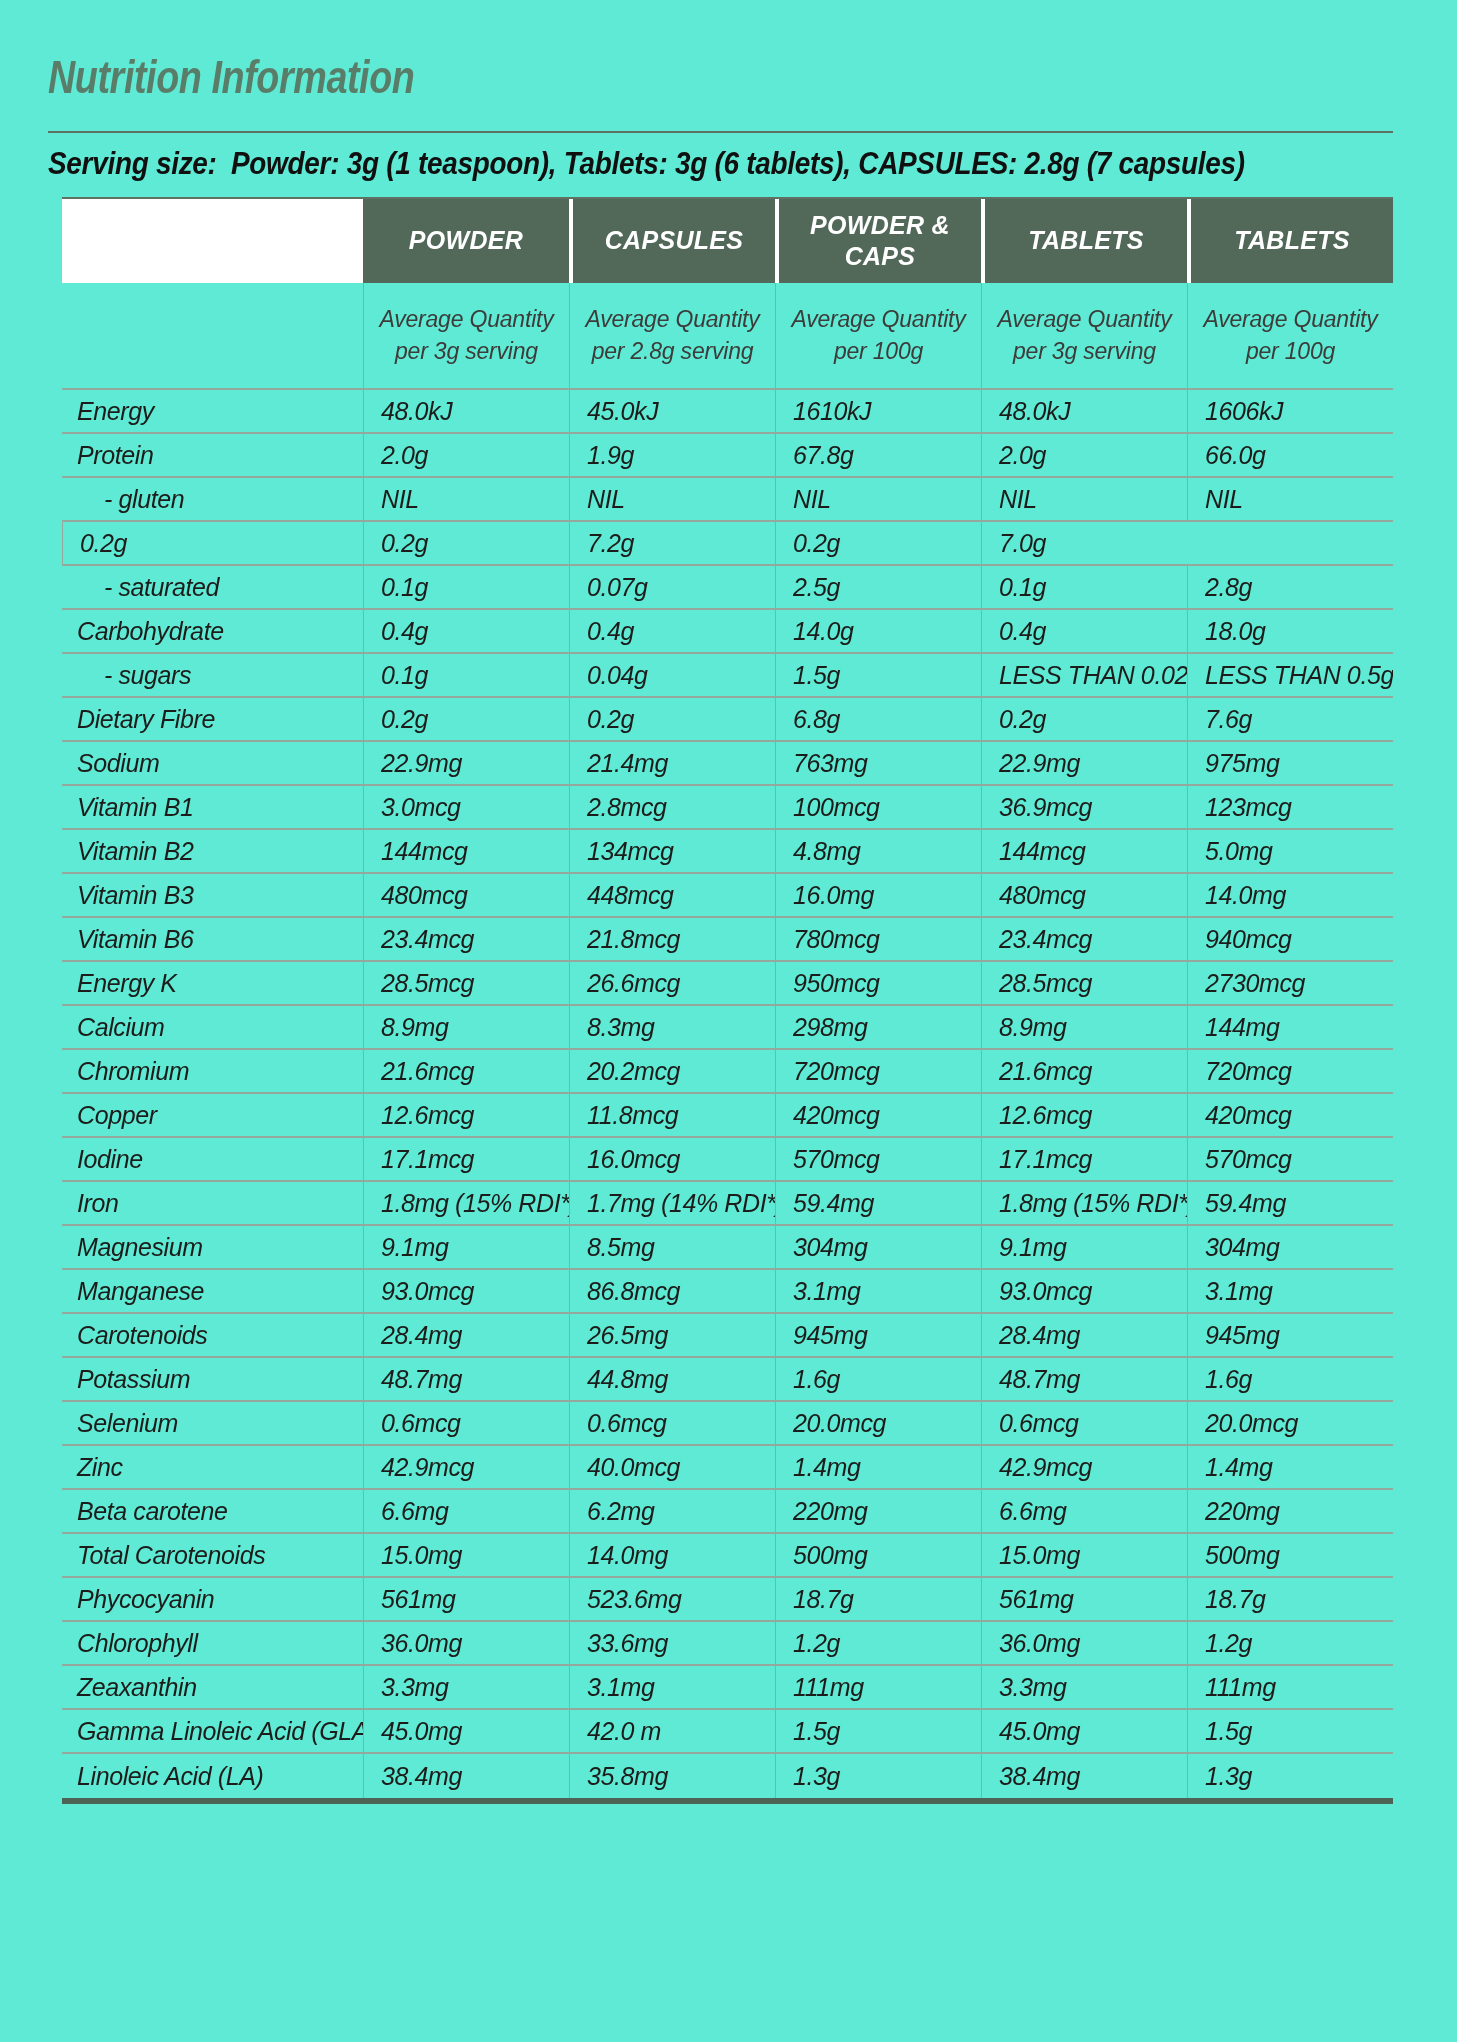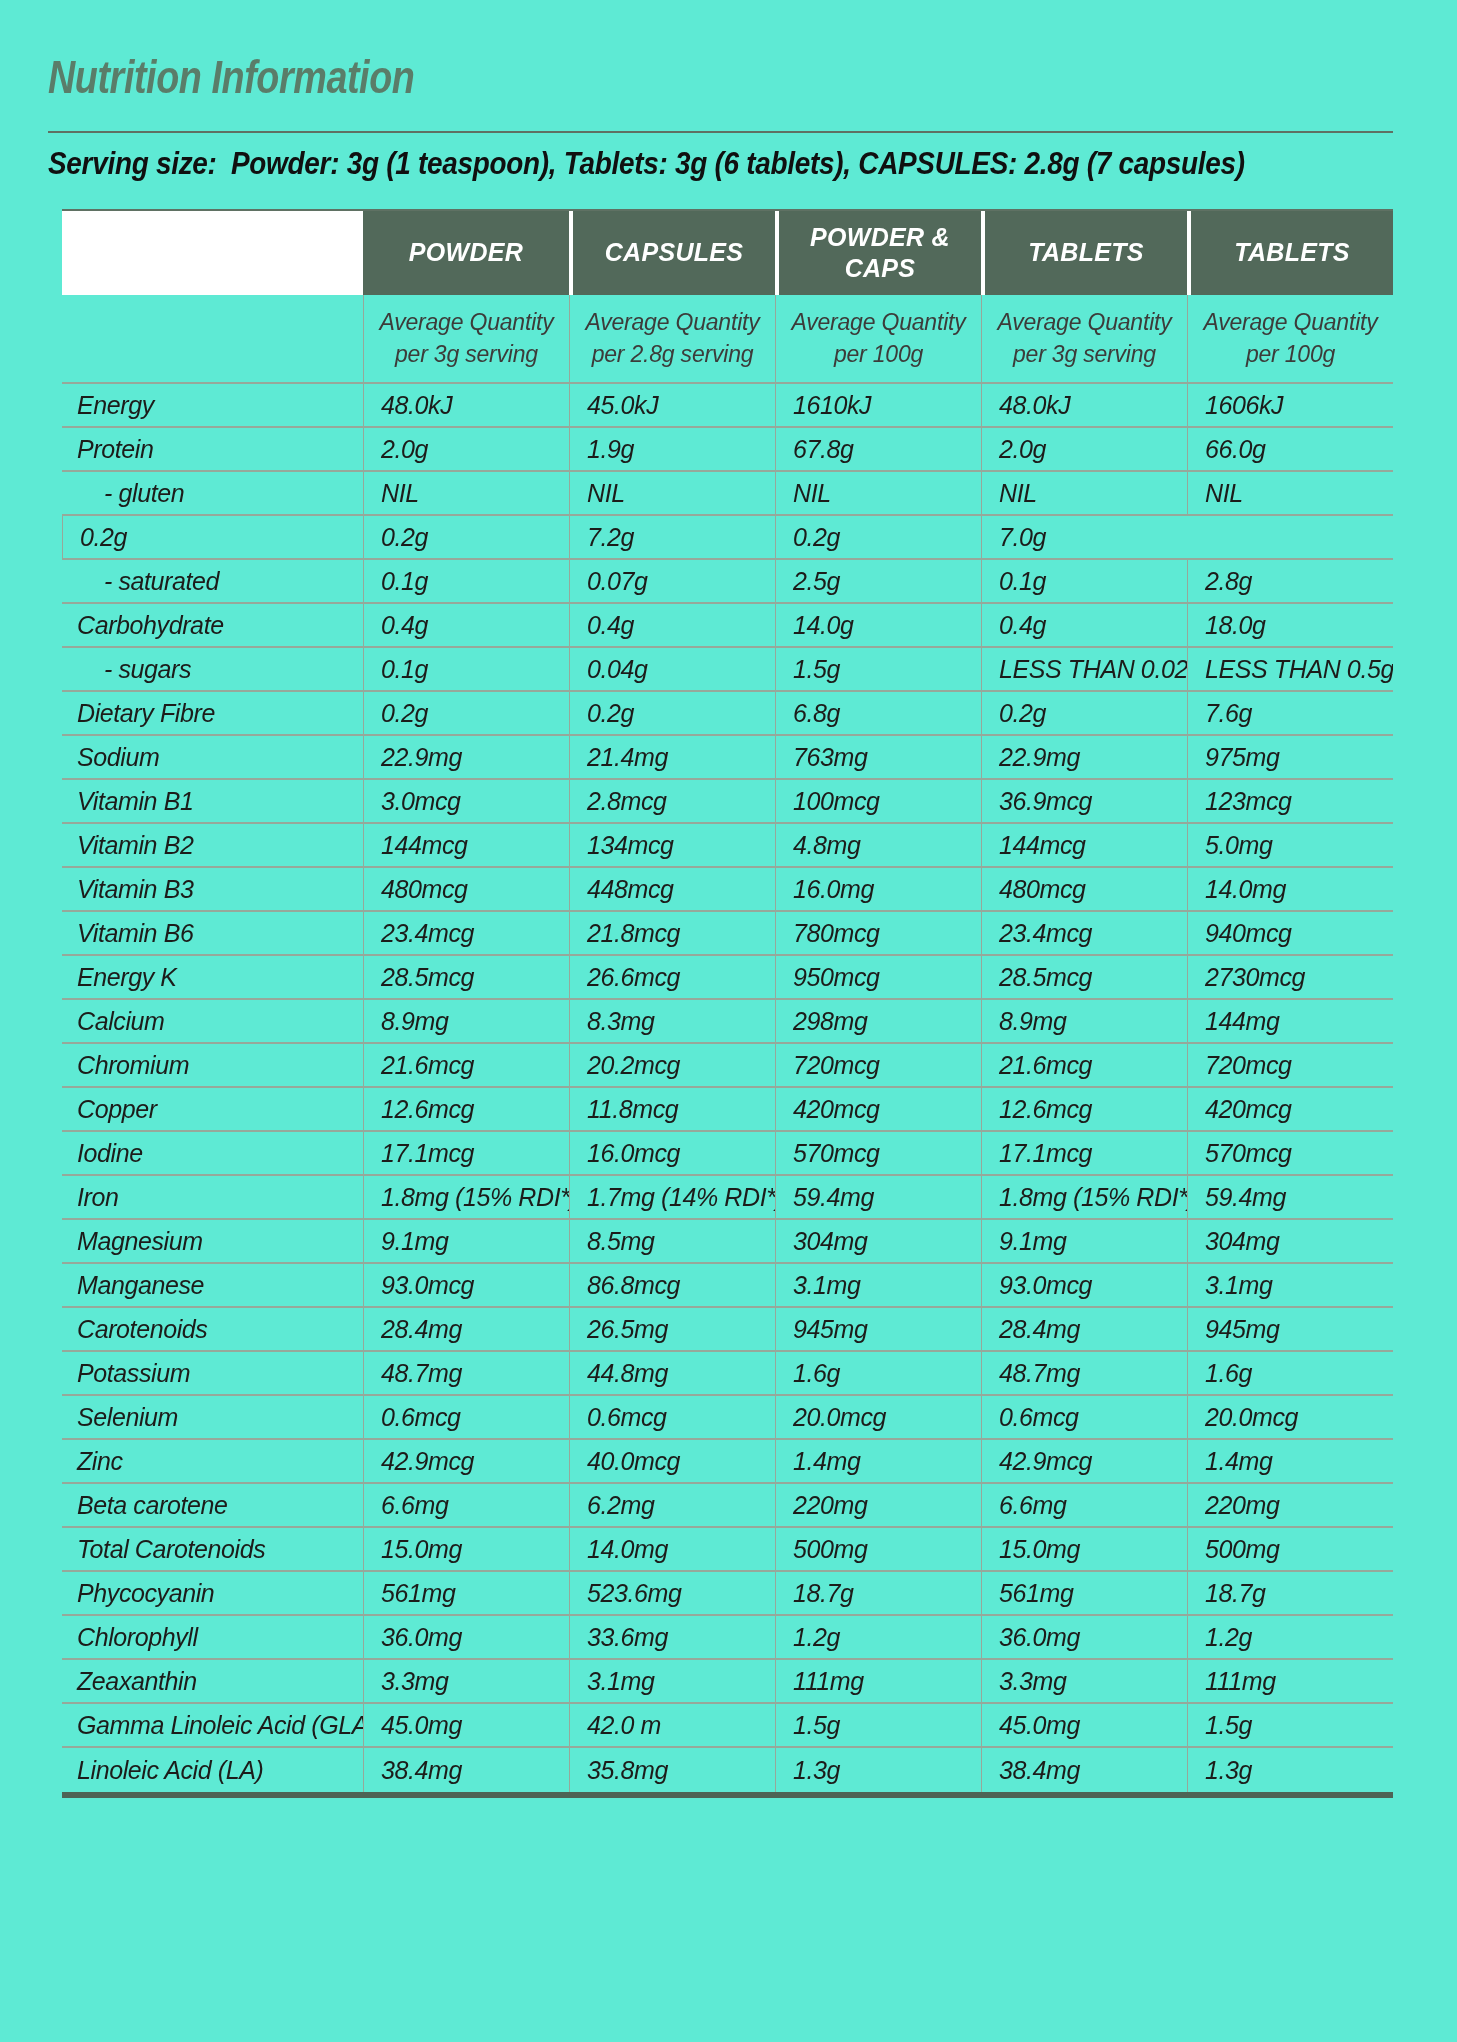--- a/index.html
+++ b/index.html
@@ -27,37 +27,36 @@
     position:absolute;left:48px;top:146px;width:1345px;
     font-size:31px;font-weight:700;color:#101010;white-space:nowrap;
     transform:scaleX(.9);transform-origin:left top;letter-spacing:-0.3px;
   }
   .serving .slabel{margin-right:16px;}
 
   .table{
     position:absolute;left:62px;top:197px;width:1331px;
     border-top:2px solid var(--dark-line);
     border-bottom:6px solid var(--bottom-border);
-    margin-top:12px;
   }
   .grid-row{display:grid;grid-template-columns:301px repeat(5,206px);}
 
   
   .hband{height:84px;}
   .hband .spacer{background:#ffffff;}
   .hcell{
     background:var(--header-green);color:#ffffff;
     display:flex;align-items:center;justify-content:center;text-align:center;
     font-weight:700;font-size:25px;letter-spacing:.3px;line-height:1.25;
     padding:0 26px;
   }
   .hcell + .hcell{border-left:4px solid #ffffff;}
 
   
-  .sband{height:89px;border-bottom:2px solid var(--line);}
+  .sband{height:107px;border-bottom:2px solid var(--line);}
   .scell{
     display:flex;flex-direction:column;align-items:center;justify-content:center;
     font-size:23px;color:var(--subtext);line-height:1.35;letter-spacing:-0.2px;
   }
   .scell.data{border-left:1px solid var(--line);}
 
   
   .row{height:44px;border-bottom:2px solid var(--line);}
   .row.last{border-bottom:none;}
   .cell{

